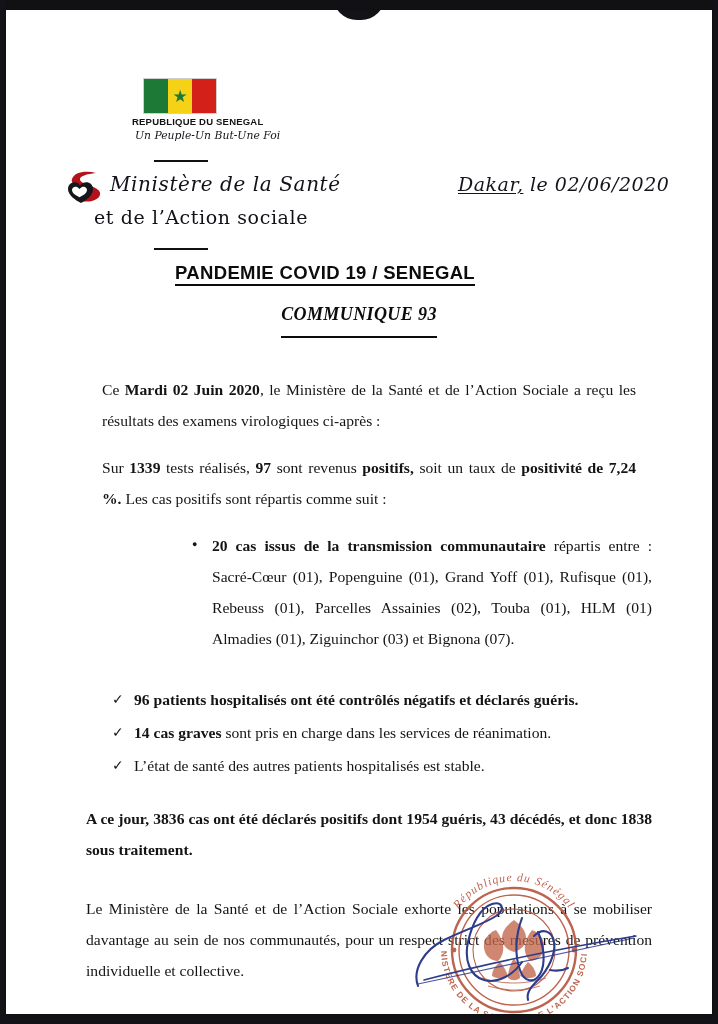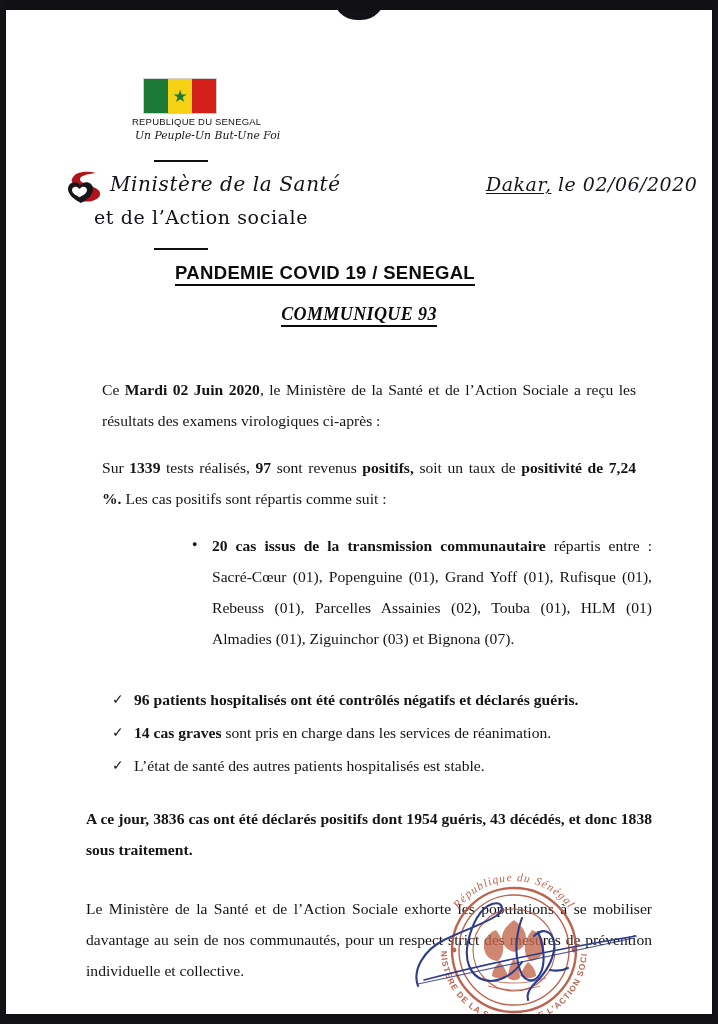--- a/index.html
+++ b/index.html
@@ -78,21 +78,21 @@
   .flag-star {
     position: absolute;
     left: 50%; top: 50%;
     transform: translate(-50%,-50%);
     font-size: 17px;
     line-height: 1;
     color: #1d7a36;
   }
   .republic-line {
     font-family: "Liberation Sans", sans-serif;
-    font-weight: normal;
+    font-weight: bold;
     font-size: 9.5px;
     letter-spacing: .2px;
     color: #141414;
     margin-top: 2px;
     white-space: nowrap;
   }
   .motto-line {
     font-family: "DejaVu Serif", serif;
     font-style: italic;
     font-size: 11.5px;
@@ -146,21 +146,20 @@
     font-family: "DejaVu Serif", serif;
     font-style: italic;
     font-size: 19px;
     color: #15141b;
     letter-spacing: .5px;
     white-space: nowrap;
   }
   .dateline .city {
     text-decoration: underline;
     text-underline-offset: 2px;
-    margin-left: 28px;
   }
 
   
   .doc-title {
     position: absolute;
     left: 0; top: 252px;
     width: 638px;
     text-align: center;
     font-family: "Liberation Sans", sans-serif;
     font-weight: bold;
@@ -179,21 +178,21 @@
     text-align: center;
     font-family: "Liberation Serif", serif;
     font-weight: bold;
     font-style: italic;
     font-size: 18px;
     letter-spacing: .4px;
     color: #0c0c0c;
   }
   .doc-subtitle span {
     border-bottom: 2px solid #0c0c0c;
-    padding-bottom: 1px;
+    padding-bottom: 12px;
   }
 
   
   .body-wrap {
     position: absolute;
     left: 80px;
     top: 348px;
     width: 566px;
     font-size: 15.6px;
     line-height: 31px;

